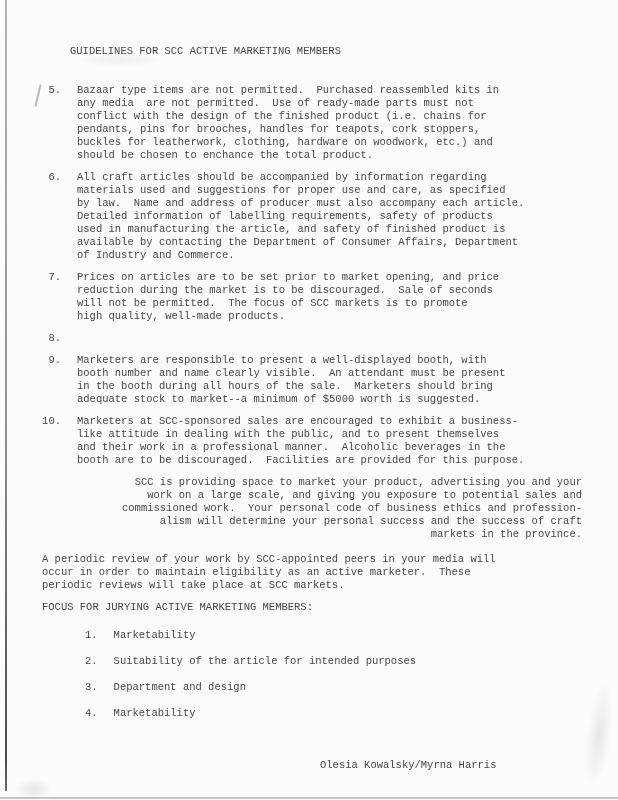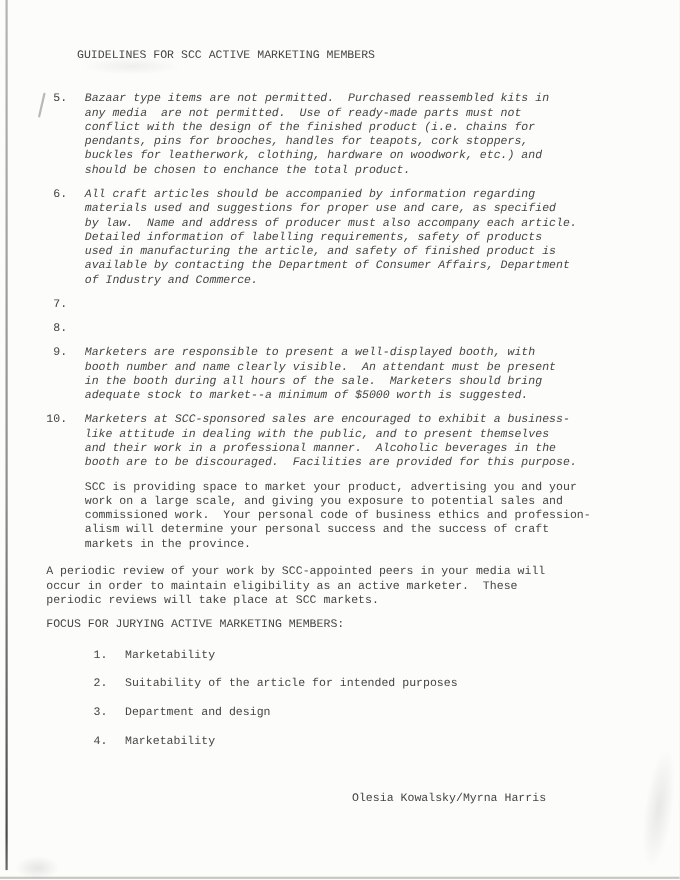--- a/index.html
+++ b/index.html
@@ -96,25 +96,25 @@
     margin: 0 0 9px 0;
   }
   .g-num {
     flex: 0 0 19px;
     text-align: right;
     margin-right: 16px;
     white-space: pre;
   }
   .g-body {
     white-space: pre;
-    font-style: italic;
   }
   .indent-para {
     margin: 0 0 9px 35px;
     white-space: pre;
+    text-align: right;
   }
   .margin-para {
     margin: 12px 0 9px 0;
     white-space: pre;
   }
   .focus-heading {
     margin: 0 0 15px 0;
     font-size: 10.5px;
     font-weight: 500;
     white-space: pre;
@@ -167,20 +167,24 @@
         <span class="g-body">All craft articles should be accompanied by information regarding
 materials used and suggestions for proper use and care, as specified
 by law.  Name and address of producer must also accompany each article.
 Detailed information of labelling requirements, safety of products
 used in manufacturing the article, and safety of finished product is
 available by contacting the Department of Consumer Affairs, Department
 of Industry and Commerce.</span>
       </li>
       <li class="g-item">
         <span class="g-num">7.</span>
+        <span class="g-body">Prices on articles are to be set prior to market opening, and price
+reduction during the market is to be discouraged.  Sale of seconds
+will not be permitted.  The focus of SCC markets is to promote
+high quality, well-made products.</span>
       </li>
       <li class="g-item">
         <span class="g-num">8.</span>
       </li>
       <li class="g-item">
         <span class="g-num">9.</span>
         <span class="g-body">Marketers are responsible to present a well-displayed booth, with
 booth number and name clearly visible.  An attendant must be present
 in the booth during all hours of the sale.  Marketers should bring
 adequate stock to market--a minimum of $5000 worth is suggested.</span>

